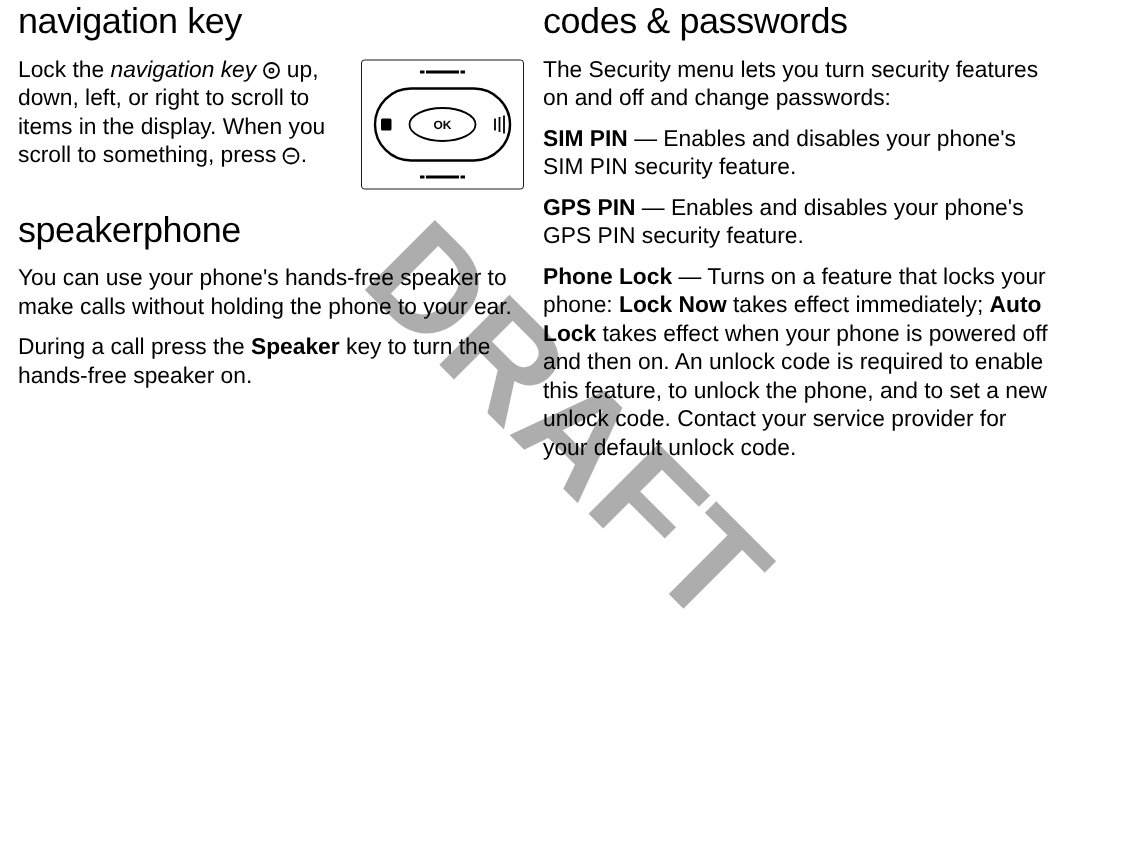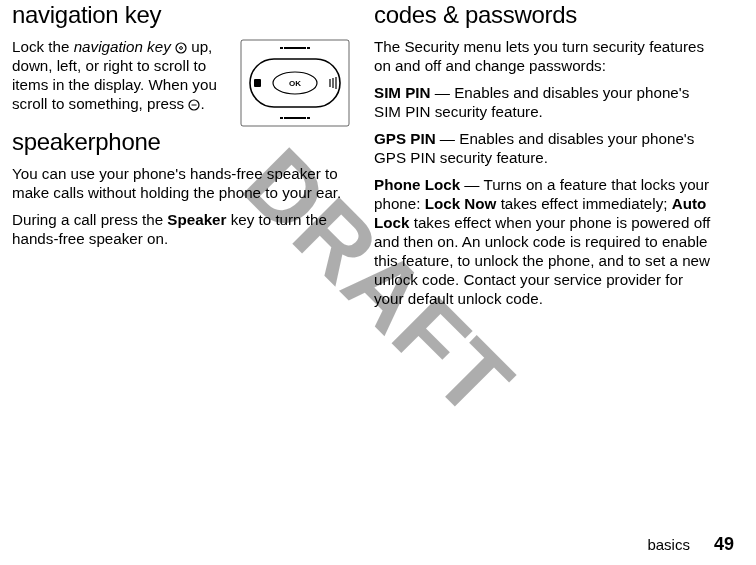--- a/index.html
+++ b/index.html
@@ -12,37 +12,37 @@
     position: relative;
     background: #fff;
   }
   .page {
     position: absolute;
     inset: 0;
     padding: 0;
   }
   .cols {
     display: flex;
-    gap: 24px;
+    gap: 12px;
     padding: 0 0 0 12px;
   }
   .col {
     width: 338px;
   }
   h2 {
     font-weight: 400;
     font-size: 24px;
     letter-spacing: -0.3px;
     margin-bottom: 7px;
   }
   p { margin-bottom: 8px; }
   .em { font-style: italic; }
   .b  { font-weight: 700; }
   .cond { font-family: "Arial Narrow", Arial, sans-serif; font-stretch: condensed; font-weight: 700; }
-  .sec-space { margin-top: 14px; }
+  .sec-space { margin-top: 26px; }
   .sec-space2 { margin-top: 24px; }
 
   .nav-wrap {
     float: right;
     margin: 2px 0 6px 6px;
   }
   svg { display:block; }
 
   .ok-inline {
     display: inline-block;
@@ -150,18 +150,14 @@
 
 
       <p>
         <span class="b">Phone Lock</span><span> — Turns on a feature that locks your phone: </span><span class="cond">Lock Now</span><span> takes effect immediately; </span><span class="cond">Auto Lock</span><span> takes effect when your phone is powered off and then on. An unlock code is required to enable this feature, to unlock the phone, and to set a new unlock code. Contact your service provider for your default unlock code.</span>
       </p>
 
     </div>
 
   </div>
 
-  <div class="footer">
-    <span>basics</span>
-    <span class="pnum">49</span>
-  </div>
 
 </div>
 
 </body></html>

